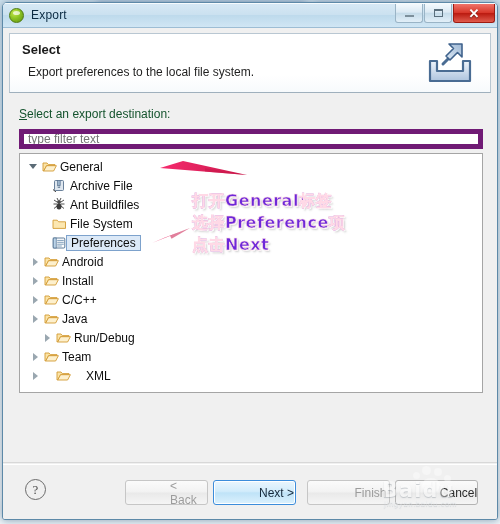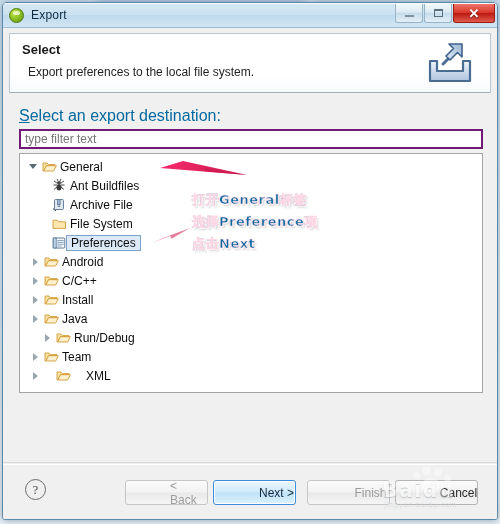--- a/index.html
+++ b/index.html
@@ -153,31 +153,31 @@
   
   #body {
     position: absolute;
     left: 0; right: 0;
     top: 92px; bottom: 56px;
     background: #f0f0f0;
   }
   #dest-label {
     position: absolute;
     left: 16px; top: 12px;
-    font-size: 16px;
-    color: #0369a1;
+    font-size: 12px;
+    color: #14532d;
   }
   #dest-label u { text-decoration: underline; }
 
   #filter-input {
     position: absolute;
     left: 16px; top: 34px;
     width: 464px; height: 20px;
     box-sizing: border-box;
-    border: 2px solid #701a75;
+    border: 5px solid #701a75;
     background: #ffffff;
     font-family: "Liberation Sans", sans-serif;
     font-size: 12px;
     color: #8a8a8a;
     padding: 1px 4px;
     outline: none;
   }
 
   #tree {
     position: absolute;
@@ -281,22 +281,22 @@
   
   #annot {
     position: absolute;
     inset: 0;
     pointer-events: none;
   }
   .cn-line {
     position: absolute;
     font-family: "DejaVu Sans", sans-serif;
     font-weight: bold;
-    font-size: 13px;
-    color: #0369a1;
+    font-size: 16px;
+    color: #6d28d9;
     -webkit-text-stroke: 0.6px #ffd9e6;
     text-shadow: 1px 1px 0 rgba(255,255,255,.85), 2px 2px 2px rgba(150,150,150,.45);
     white-space: nowrap;
     letter-spacing: .5px;
   }
   #cn1 { left: 192px; top: 191px; }
   #cn2 { left: 192px; top: 213px; }
   #cn3 { left: 192px; top: 235px; }
 
   
@@ -397,43 +397,43 @@
               <path d="M1 10V2h4l1.4 1.6H13v1.1H4.6L1.7 10Z" fill="#fbe3a6" stroke="#d39b34" stroke-width=".9" stroke-linejoin="round"></path>
               <path d="M1.7 10 4.6 4.7H14.4L11.6 10Z" fill="#fdf0cd" stroke="#d39b34" stroke-width=".9" stroke-linejoin="round"></path>
             </svg>
         </span>
         <span class="label">General</span>
       </div>
 
       <div class="node" style="padding-left:30px;">
         <span class="ficon">
           <svg width="14" height="13" viewBox="0 0 14 13">
+            <rect x="2.5" y="1.5" width="9" height="10" rx="1" fill="#dfe7ef" stroke="#5a7490" stroke-width=".9"></rect>
+            <rect x="5.6" y="1.5" width="2.6" height="5" fill="#9db6cd" stroke="#5a7490" stroke-width=".7"></rect>
+            <rect x="6.1" y="6.3" width="1.7" height="2.4" fill="#f3f7fa" stroke="#5a7490" stroke-width=".6"></rect>
+            <path d="M1 10.5 L4 13" stroke="#3b3b3b" stroke-width="1"></path>
+          </svg>
+        </span>
+        <span class="label">Archive File</span>
+      </div>
+
+      <div class="node" style="padding-left:30px;">
+        <span class="ficon">
+          <svg width="14" height="13" viewBox="0 0 14 13">
             <ellipse cx="7" cy="4" rx="2" ry="2.1" fill="#4a4a4a"></ellipse>
             <ellipse cx="7" cy="8.6" rx="2.5" ry="3" fill="#3b3b3b"></ellipse>
             <path d="M5 4 L2 2 M5 6 L1.5 6 M5 8 L2 10.5 M9 4 L12 2 M9 6 L12.5 6 M9 8 L12 10.5" stroke="#3b3b3b" stroke-width=".9"></path>
             <path d="M6 2 L5 0 M8 2 L9 0" stroke="#3b3b3b" stroke-width=".9"></path>
           </svg>
         </span>
         <span class="label">Ant Buildfiles</span>
       </div>
 
       <div class="node" style="padding-left:30px;">
         <span class="ficon">
-          <svg width="14" height="13" viewBox="0 0 14 13">
-            <rect x="2.5" y="1.5" width="9" height="10" rx="1" fill="#dfe7ef" stroke="#5a7490" stroke-width=".9"></rect>
-            <rect x="5.6" y="1.5" width="2.6" height="5" fill="#9db6cd" stroke="#5a7490" stroke-width=".7"></rect>
-            <rect x="6.1" y="6.3" width="1.7" height="2.4" fill="#f3f7fa" stroke="#5a7490" stroke-width=".6"></rect>
-            <path d="M1 10.5 L4 13" stroke="#3b3b3b" stroke-width="1"></path>
-          </svg>
-        </span>
-        <span class="label">Archive File</span>
-      </div>
-
-      <div class="node" style="padding-left:30px;">
-        <span class="ficon">
           <svg width="15" height="12" viewBox="0 0 15 12">
               <path d="M1 10.4V2.2h4.2L6.6 3.8h6.9v6.6Z" fill="#fce7b0" stroke="#d39b34" stroke-width=".9" stroke-linejoin="round"></path>
             </svg>
         </span>
         <span class="label">File System</span>
       </div>
 
       <div class="node sel" style="padding-left:30px;">
         <span class="ficon">
           <svg width="14" height="12" viewBox="0 0 14 12">
@@ -461,34 +461,34 @@
       <div class="node" style="padding-left:8px;">
         <span class="twisty">
             <span class="tri"></span>
           </span>
         <span class="ficon">
           <svg width="15" height="12" viewBox="0 0 15 12">
               <path d="M1 10V2h4l1.4 1.6H13v1.1H4.6L1.7 10Z" fill="#fbe3a6" stroke="#d39b34" stroke-width=".9" stroke-linejoin="round"></path>
               <path d="M1.7 10 4.6 4.7H14.4L11.6 10Z" fill="#fdf0cd" stroke="#d39b34" stroke-width=".9" stroke-linejoin="round"></path>
             </svg>
         </span>
+        <span class="label">Install</span>
+      </div>
+
+      <div class="node" style="padding-left:8px;">
+        <span class="twisty">
+            <span class="tri"></span>
+          </span>
+        <span class="ficon">
+          <svg width="15" height="12" viewBox="0 0 15 12">
+              <path d="M1 10V2h4l1.4 1.6H13v1.1H4.6L1.7 10Z" fill="#fbe3a6" stroke="#d39b34" stroke-width=".9" stroke-linejoin="round"></path>
+              <path d="M1.7 10 4.6 4.7H14.4L11.6 10Z" fill="#fdf0cd" stroke="#d39b34" stroke-width=".9" stroke-linejoin="round"></path>
+            </svg>
+        </span>
         <span class="label">C/C++</span>
-      </div>
-
-      <div class="node" style="padding-left:8px;">
-        <span class="twisty">
-            <span class="tri"></span>
-          </span>
-        <span class="ficon">
-          <svg width="15" height="12" viewBox="0 0 15 12">
-              <path d="M1 10V2h4l1.4 1.6H13v1.1H4.6L1.7 10Z" fill="#fbe3a6" stroke="#d39b34" stroke-width=".9" stroke-linejoin="round"></path>
-              <path d="M1.7 10 4.6 4.7H14.4L11.6 10Z" fill="#fdf0cd" stroke="#d39b34" stroke-width=".9" stroke-linejoin="round"></path>
-            </svg>
-        </span>
-        <span class="label">Install</span>
       </div>
 
       <div class="node" style="padding-left:8px;">
         <span class="twisty">
             <span class="tri"></span>
           </span>
         <span class="ficon">
           <svg width="15" height="12" viewBox="0 0 15 12">
               <path d="M1 10V2h4l1.4 1.6H13v1.1H4.6L1.7 10Z" fill="#fbe3a6" stroke="#d39b34" stroke-width=".9" stroke-linejoin="round"></path>
               <path d="M1.7 10 4.6 4.7H14.4L11.6 10Z" fill="#fdf0cd" stroke="#d39b34" stroke-width=".9" stroke-linejoin="round"></path>

